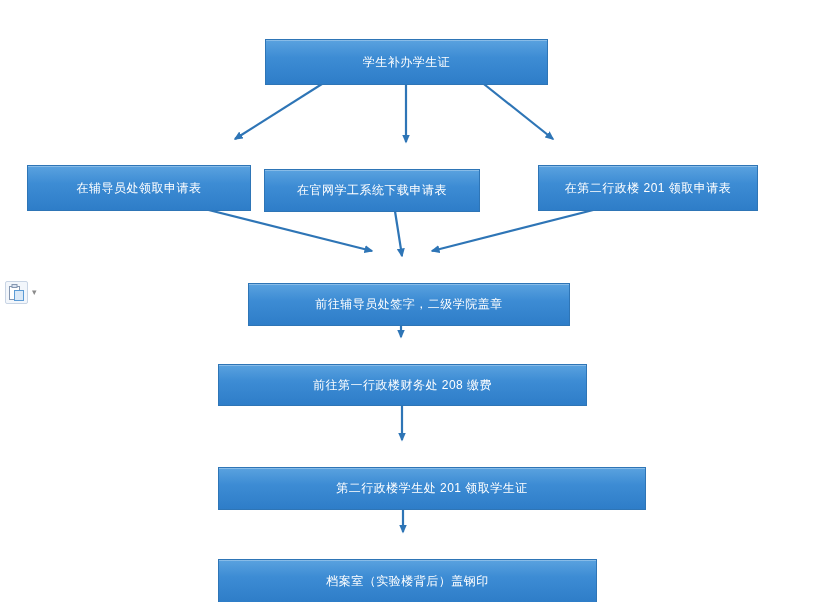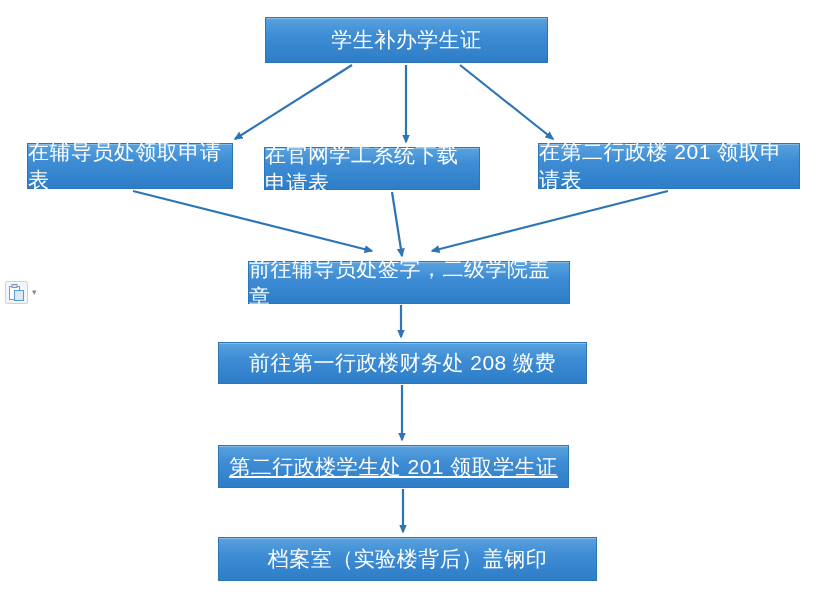--- a/index.html
+++ b/index.html
@@ -25,33 +25,34 @@
   .node {
     position: absolute;
     display: flex;
     align-items: center;
     justify-content: center;
     box-sizing: border-box;
     background: linear-gradient(180deg, #5aa2df 0%, #3d8cd4 40%, #2e7dc8 100%);
     border: 1px solid #2e75b6;
     box-shadow: inset 0 1px 0 rgba(255,255,255,0.28);
     color: #ffffff;
-    font-size: 21px;
+    font-size: 12px;
     letter-spacing: 0.5px;
-    text-align: left;
+    text-align: right;
     cursor: default;
     user-select: none;
+    margin-top: 22px;
   }
   .n-start    { left: 265px; top: 17px;  width: 283px; height: 46px; }
-  .n-counselor{ left: 27px;  top: 143px; width: 206px; height: 46px; }
+  .n-counselor{ left: 27px;  top: 143px; width: 224px; height: 46px; }
   .n-online   { left: 264px; top: 147px; width: 216px; height: 43px; }
-  .n-admin2   { left: 538px; top: 143px; width: 262px; height: 46px; }
+  .n-admin2   { left: 538px; top: 143px; width: 220px; height: 46px; }
   .n-sign     { left: 248px; top: 261px; width: 322px; height: 43px; }
   .n-pay      { left: 218px; top: 342px; width: 369px; height: 42px; }
-  .n-card     { left: 218px; top: 445px; width: 351px; height: 43px; text-decoration: underline; }
+  .n-card     { left: 218px; top: 445px; width: 428px; height: 43px; }
   .n-emboss   { left: 218px; top: 537px; width: 379px; height: 44px; }
 
   .paste-widget {
     position: absolute;
     left: 5px;
     top: 281px;
     display: flex;
     align-items: center;
     gap: 4px;
   }

